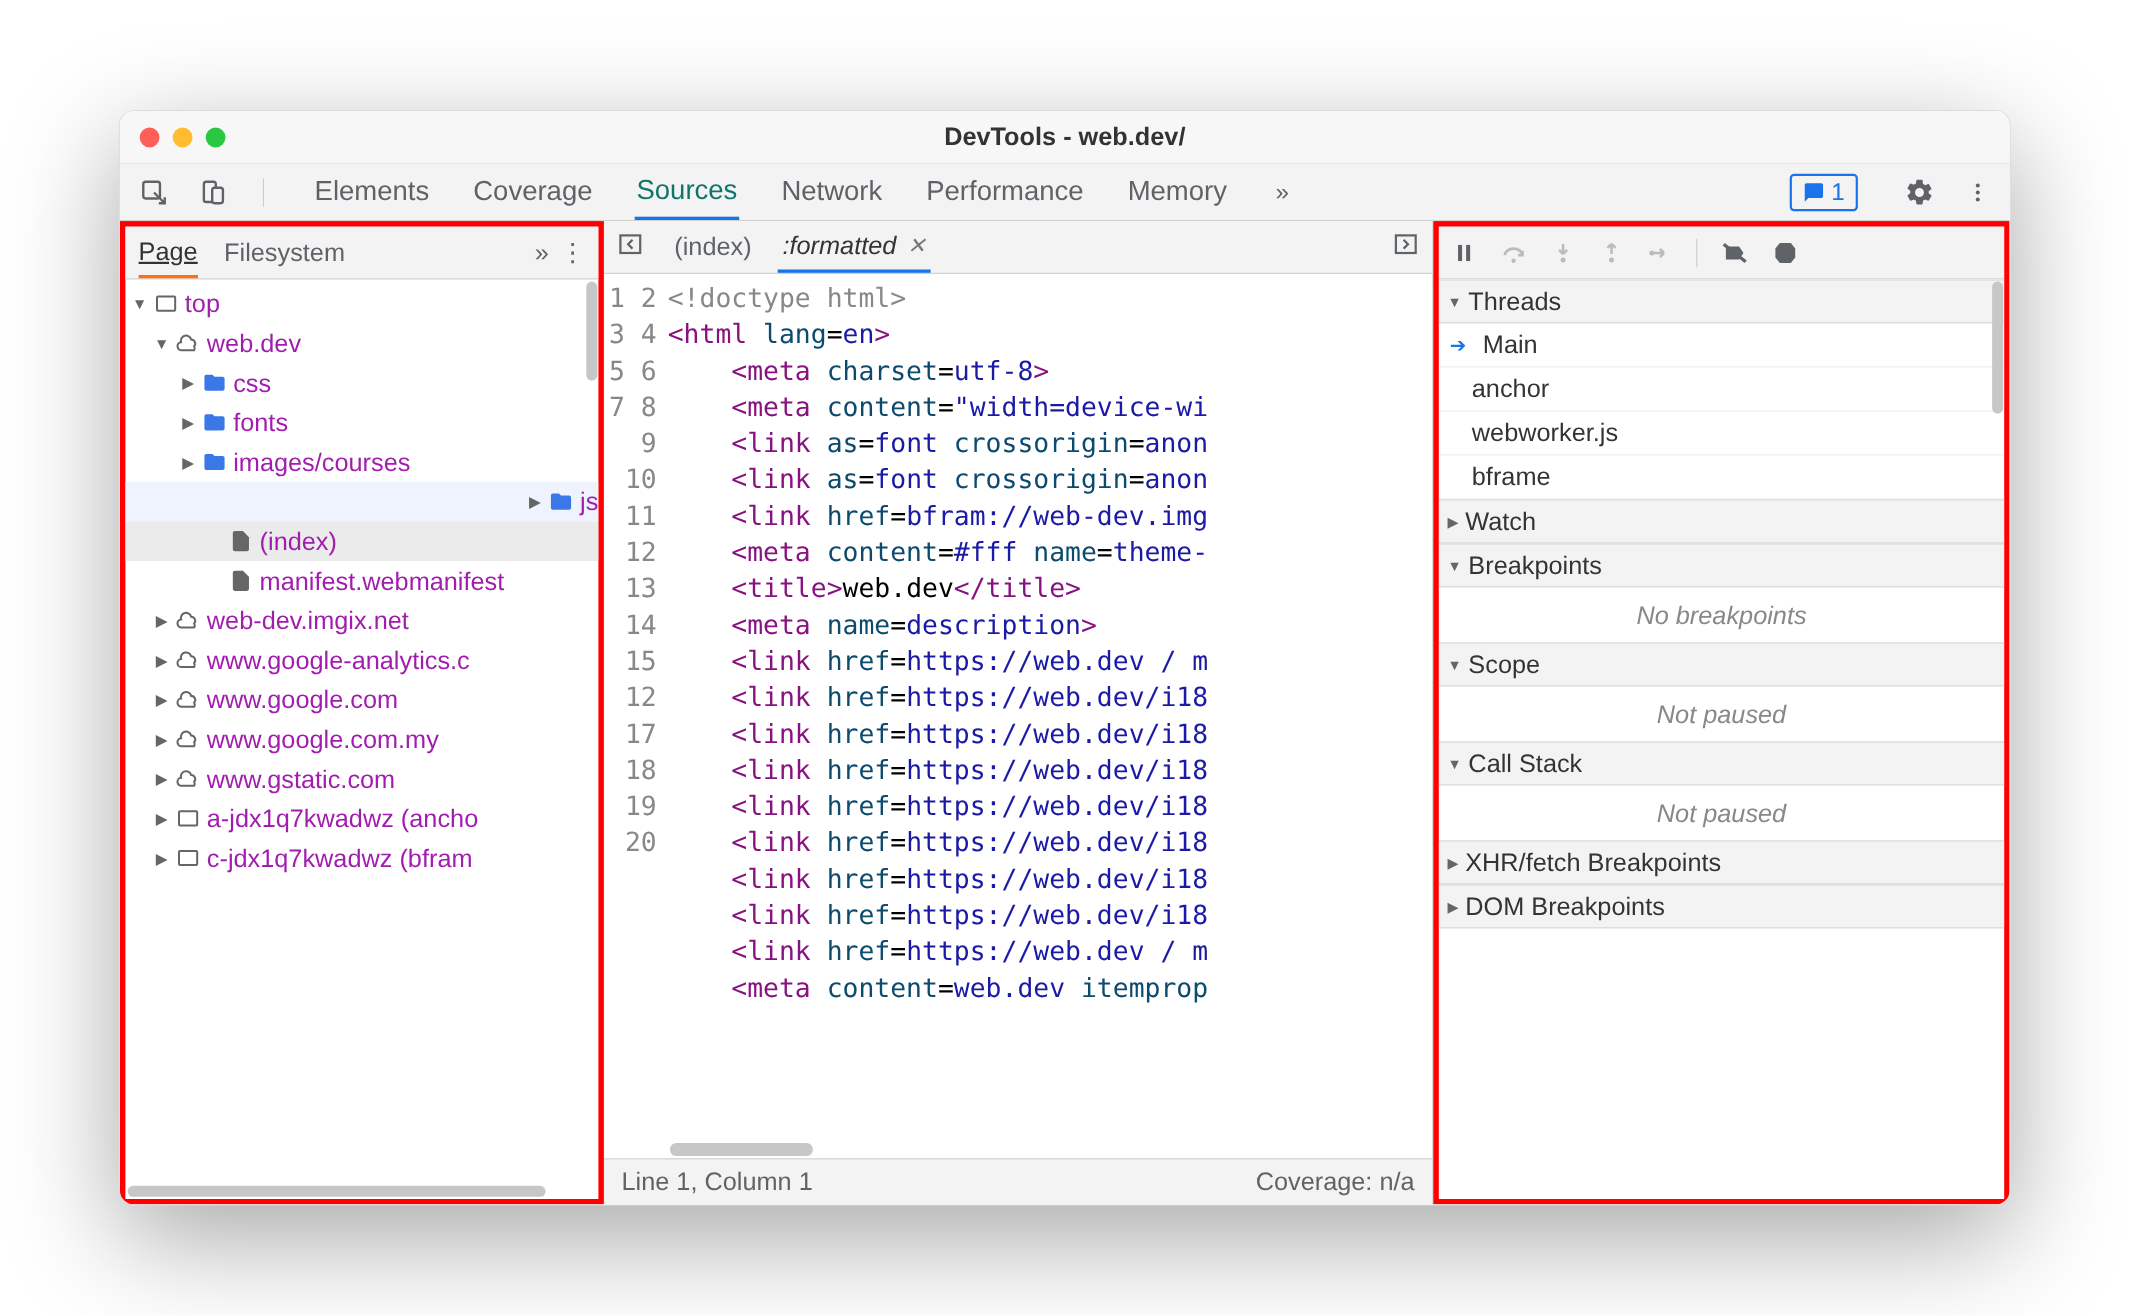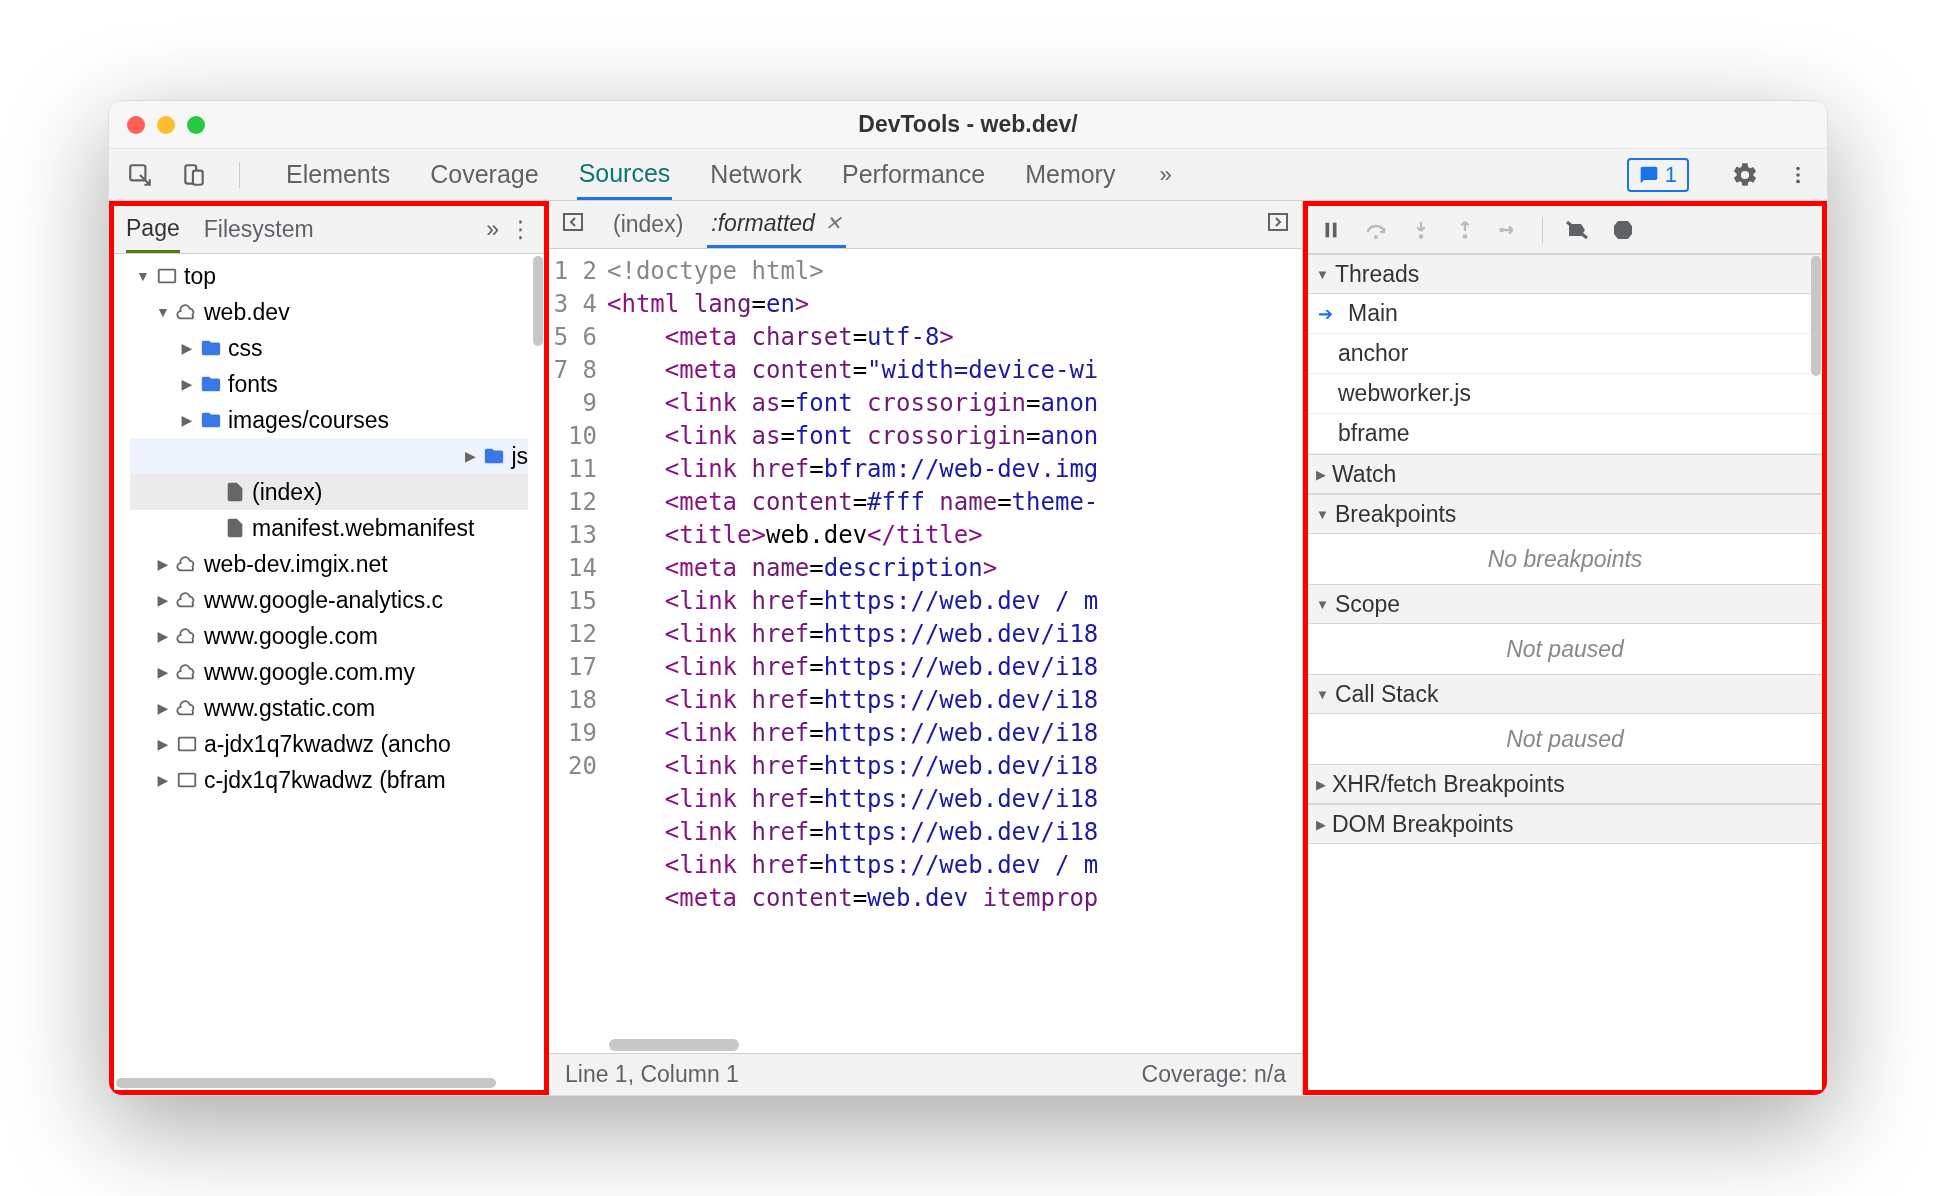--- a/index.html
+++ b/index.html
@@ -65,24 +65,24 @@
   display:flex;
   overflow:hidden;
 }
 .panel { display:flex; flex-direction:column; overflow:hidden; }
 .panel.left { width: 440px; border:5px solid #ff0000; }
 .panel.mid { flex:1; border-right:1px solid #d0d0d0;}
 .panel.right { width: 524px; border:5px solid #ff0000; }
 
 .subtabs { height:48px; background:#f3f3f3; border-bottom:1px solid #d0d0d0; display:flex; align-items:center; padding:0 12px; gap:24px; font-size:23px; color:#5f6368;}
 .subtab { height:100%; display:flex; align-items:center; cursor:pointer;}
-.subtab.active { color:#333; border-bottom:3px solid #4d7c0f;}
+.subtab.active { color:#333; border-bottom:3px solid #f97316;text-decoration:underline;}
 .sub-more { margin-left:auto; display:flex; gap:10px; color:#5f6368;}
 
-.tree { flex:1; overflow:auto; font-size:23px; color:#000000; padding:4px 16px; position:relative;}
+.tree { flex:1; overflow:auto; font-size:23px; color:#a21caf; padding:4px 0; position:relative;}
 .tree-scroll { position:absolute; right:1px; top:2px; width:10px; height:90px; background:#c7c7c7; border-radius:5px;}
 .tree-hscroll { position:absolute; bottom:2px; left:2px; height:10px; width:380px; background:#c7c7c7; border-radius:5px;}
 .tree-row { display:flex; align-items:center; height:36px; padding-left:6px; gap:6px; white-space:nowrap; cursor:pointer;}
 .tree-row.selected { background:#ebebeb; }
 .tri { width:14px; font-size:14px; color:#666; text-align:center;}
 .tri.open::before { content:"▼"; }
 .tri.closed::before { content:"▶"; }
 .tri.none::before { content:""; }
 .ico { width:22px; height:22px; display:flex; align-items:center; justify-content:center; }
 .ico svg { width:22px; height:22px; }
@@ -95,21 +95,21 @@
 .etab.active { color:#333; border-bottom:3px solid #1a73e8; font-style:italic;}
 .et-close { font-size:20px; color:#777; }
 .etab-icon { color:#5f6368; padding:4px;}
 
 .code-wrap { flex:1; display:flex; font-family:"Menlo","Consolas",monospace; font-size:24px; overflow:hidden; position:relative;}
 .gutter { width:58px; text-align:right; padding:6px 10px 6px 0; color:#888; background:#fff; line-height:33px;}
 .code { flex:1; padding:6px 0; white-space:pre; line-height:33px; overflow:hidden;}
 .code-hscroll { position:absolute; bottom:2px; left:60px; height:12px; width:130px; background:#c7c7c7; border-radius:6px;}
 .c-doc { color:#888; }
 .c-tag { color:#881280; }
-.c-attr { color:#701a75; }
+.c-attr { color:#0c4a6e; }
 .c-val { color:#1a1aa6; }
 .c-url { color:#1a1aa6; }
 
 .status { height:42px; background:#f3f3f3; border-top:1px solid #d0d0d0; display:flex; align-items:center; justify-content:space-between; padding:0 16px; font-size:23px; color:#5f6368;}
 
 .debug-toolbar { height:48px; background:#f3f3f3; border-bottom:1px solid #d0d0d0; display:flex; align-items:center; padding:0 12px; gap:22px;}
 .debug-toolbar .dico { color:#919191; display:flex;}
 .debug-toolbar .dico.active { color:#5f6368;}
 .dsep { width:1px; height:26px; background:#ccc; }
 

